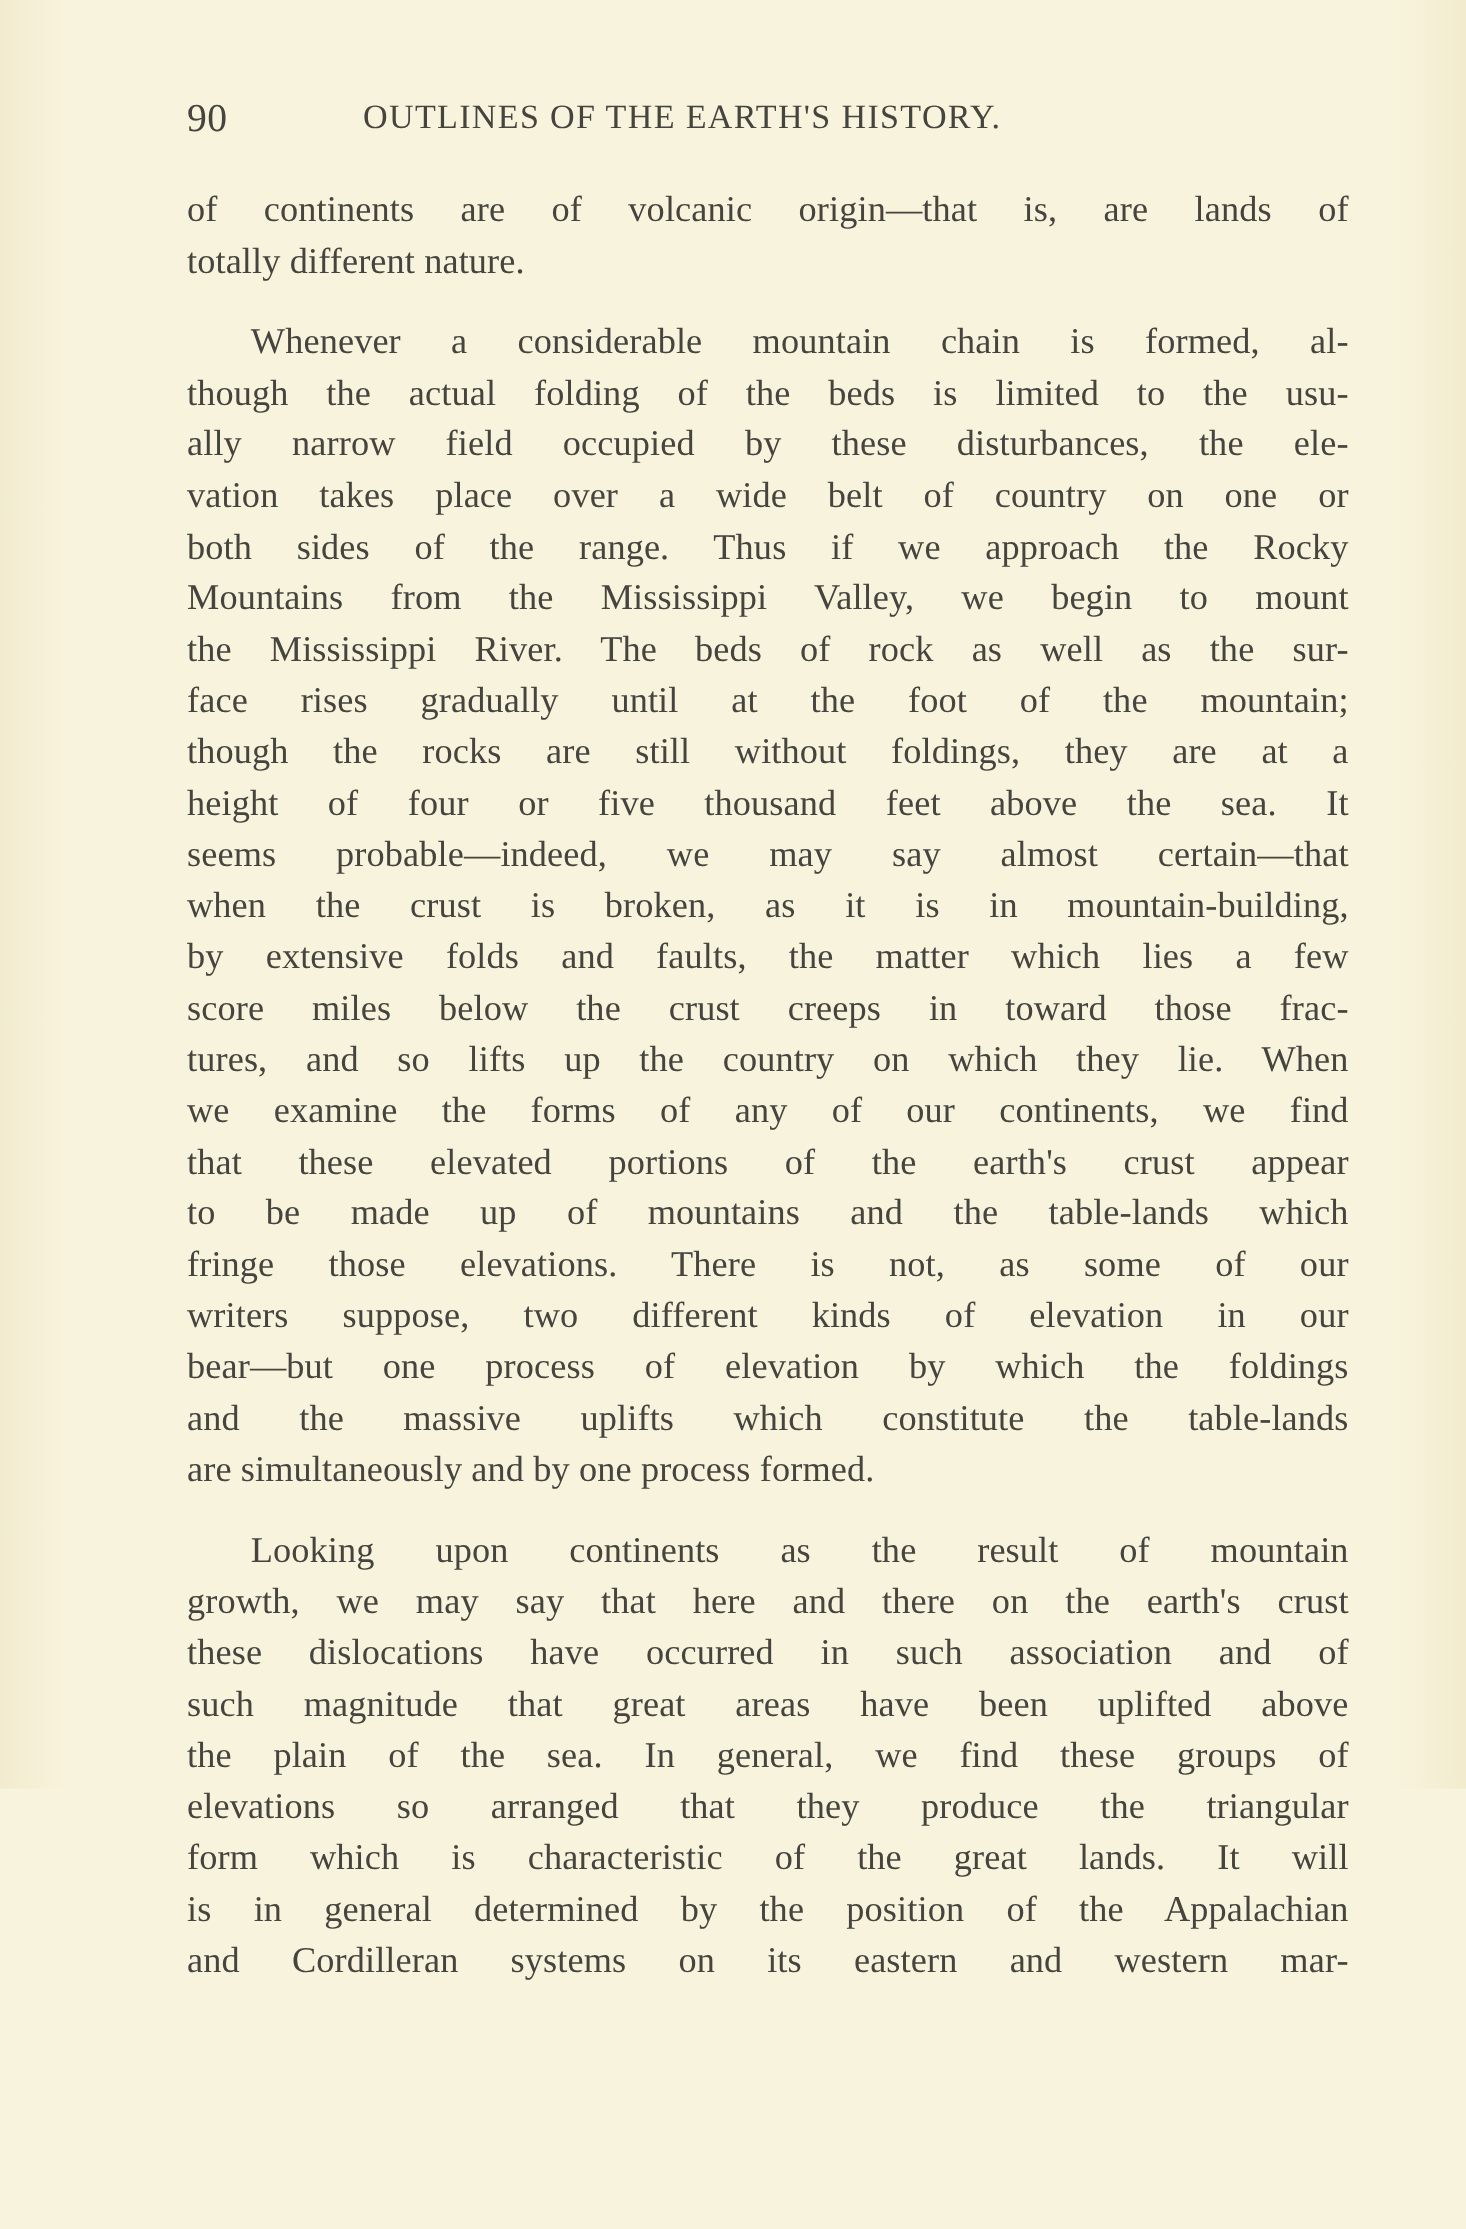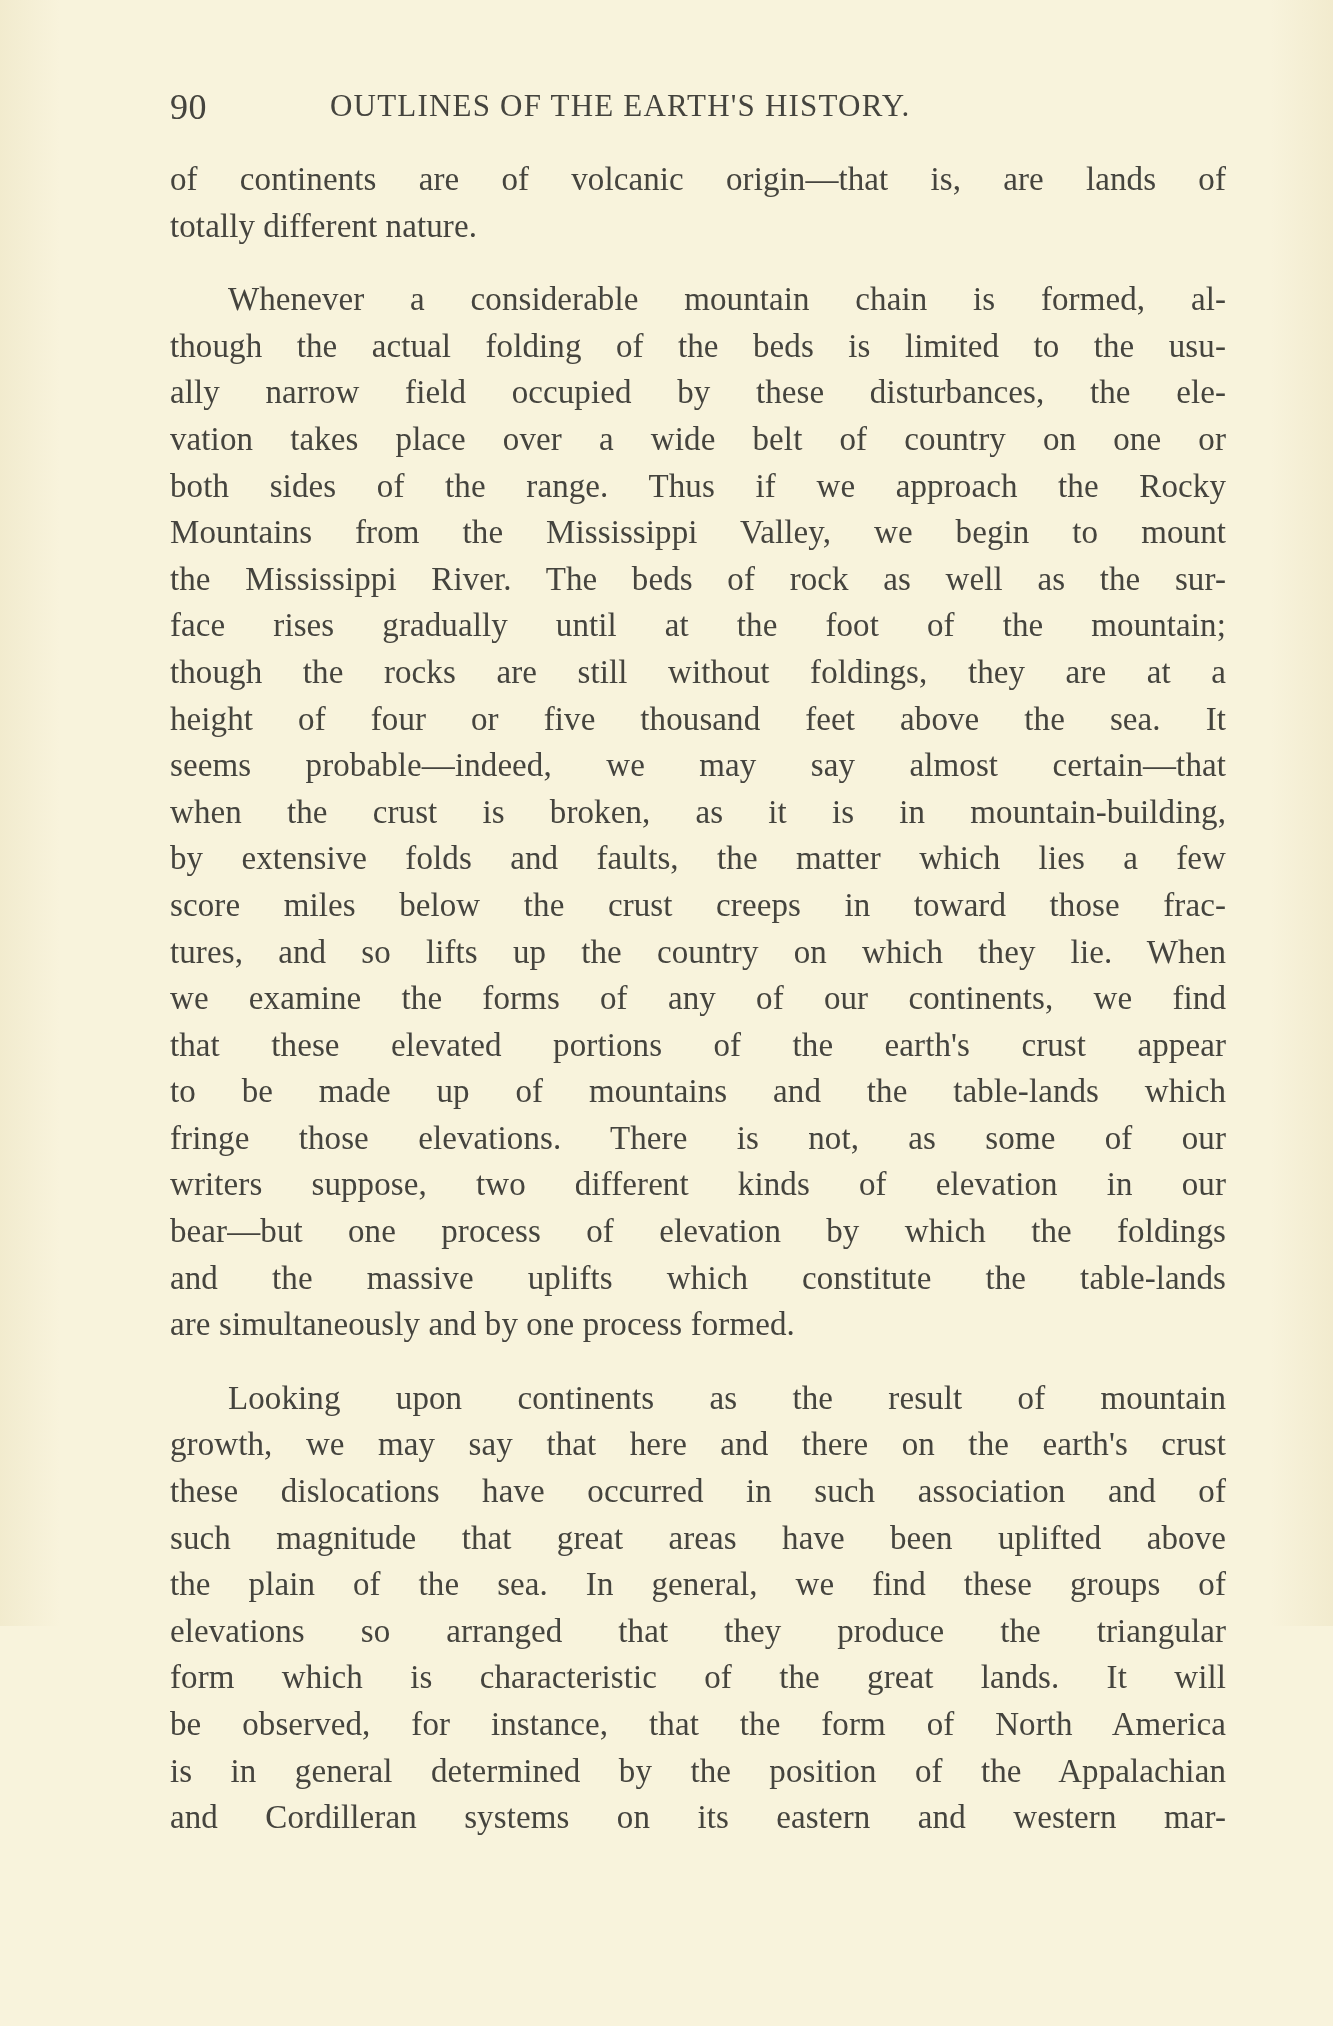--- a/index.html
+++ b/index.html
@@ -44,21 +44,21 @@
       position: absolute;
       left: 160px;
       top: 2px;
       font-size: 31px;
       letter-spacing: 1.2px;
       text-align: center;
     }
     .text-block {
       position: absolute;
       left: 170px;
-      top: 156px;
+      top: 168px;
       width: 1056px;
     }
     .line {
       height: 46.6px;
       line-height: 46.6px;
       font-size: 33px;
       white-space: nowrap;
       text-align: justify;
       text-align-last: justify;
       letter-spacing: 0.1px;
@@ -110,17 +110,16 @@
     <div class="line">and the massive uplifts which constitute the table-lands</div>
     <div class="line last">are simultaneously and by one process formed.</div>
 
     <div class="line indent">Looking upon continents as the result of mountain</div>
     <div class="line">growth, we may say that here and there on the earth's crust</div>
     <div class="line">these dislocations have occurred in such association and of</div>
     <div class="line">such magnitude that great areas have been uplifted above</div>
     <div class="line">the plain of the sea.  In general, we find these groups of</div>
     <div class="line">elevations so arranged that they produce the triangular</div>
     <div class="line">form which is characteristic of the great lands.  It will</div>
-    <div class="line">be observed, for instance, that the form of North America</div>
     <div class="line">is in general determined by the position of the Appalachian</div>
     <div class="line">and Cordilleran systems on its eastern and western mar-</div>
   </div>
 </div>
 
 </body></html>

